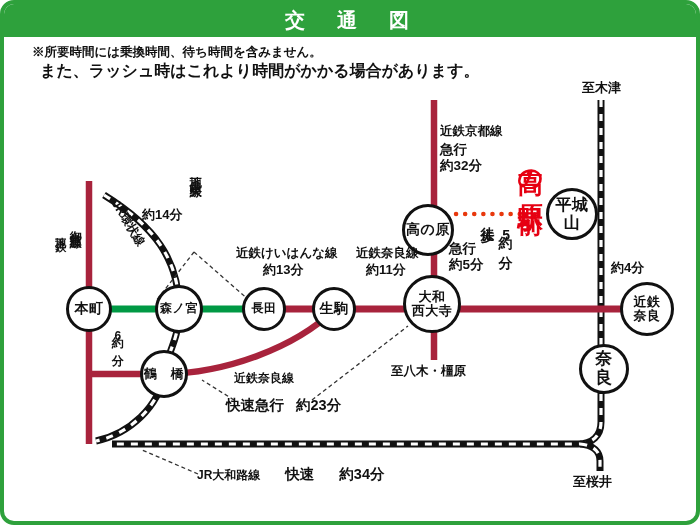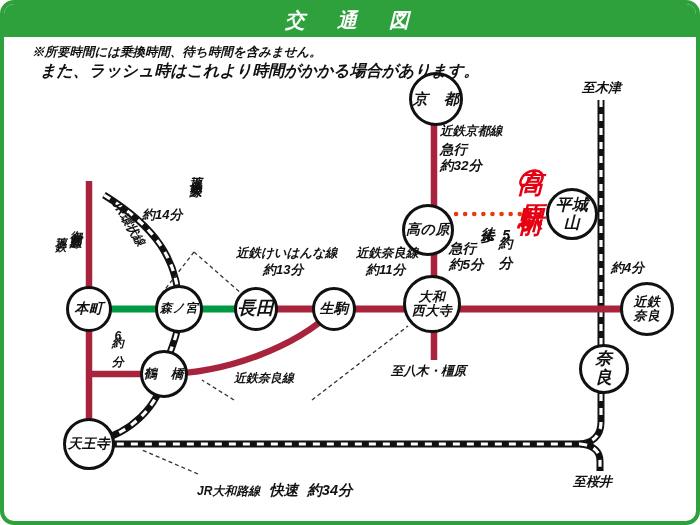--- a/index.html
+++ b/index.html
@@ -1,18 +1,18 @@
 <!DOCTYPE html>
 <html style="--green: #2ea13c; --subway-green: #009944; --crimson: #a8233c; --walk-dot: #e8380d; --accent-red: #e60012;"><head>
 <meta charset="utf-8">
 <style>
   html,body{margin:0;padding:0;background:#fff;}
   #stage{position:relative;width:700px;height:525px;box-sizing:border-box;background:#fff;
     border:4px solid var(--green,#2ea13c);border-radius:14px;overflow:hidden;
-    font-family:"Liberation Sans",sans-serif;color:#111;font-style:italic;}
+    font-family:"Liberation Sans",sans-serif;color:#111;}
   #rails{position:absolute;left:0;top:0;z-index:1;}
   #titlebar{position:absolute;left:0;top:0;width:100%;height:33px;background:var(--green,#2ea13c);
     display:flex;align-items:center;justify-content:center;z-index:5;}
   #titlebar .t{color:#fff;font-weight:bold;font-size:20px;letter-spacing:6px;}
   .sta{position:absolute;box-sizing:border-box;background:#fff;border:3px solid #111;border-radius:50%;
     display:flex;flex-direction:column;align-items:center;justify-content:center;
     font-weight:bold;line-height:1.1;text-align:center;z-index:3;letter-spacing:0.5px;}
   .lb{position:absolute;font-weight:bold;white-space:nowrap;z-index:4;line-height:1.15;color:#111;}
   .v{writing-mode:vertical-rl;text-orientation:upright;letter-spacing:2px;}
   .vl{writing-mode:vertical-lr;text-orientation:upright;letter-spacing:2px;}
@@ -50,57 +50,51 @@
     <path d="M190,248 L152,297 M190,248 L246,297 M230,396 L198,376 M308,396 L404,322 M194,470 L138,446" fill="none" stroke="#333" stroke-width="1.3" stroke-dasharray="4 3"></path>
   </svg>
 
   <div id="titlebar">
     <span class="t">交　通　図</span>
   </div>
 
   <div class="lb" style="left:28px;top:41px;font-size:12.5px">※所要時間には乗換時間、待ち時間を含みません。</div>
   <div class="lb" style="left:36px;top:58px;font-size:16px">また、ラッシュ時はこれより時間がかかる場合があります。</div>
 
-  <div class="sta" style="left:405px;top:68px;width:54px;height:54px;font-size:15px">
-      <span>京　都</span>
-    </div>
   <div class="sta" style="left:398px;top:200px;width:52px;height:52px;font-size:14px">
       <span>高の原</span>
     </div>
   <div class="sta" style="left:542px;top:184px;width:52px;height:52px;font-size:16px">
       <span>平城山</span>
     </div>
   <div class="sta" style="left:62px;top:282px;width:46px;height:46px;font-size:14px">
       <span>本町</span>
     </div>
   <div class="sta" style="left:151px;top:281px;width:48px;height:48px;font-size:12px">
       <span>森ノ宮</span>
     </div>
-  <div class="sta" style="left:230px;top:283px;width:44px;height:44px;font-size:18px">
+  <div class="sta" style="left:238px;top:283px;width:44px;height:44px;font-size:12px">
       <span>長田</span>
     </div>
   <div class="sta" style="left:308px;top:283px;width:44px;height:44px;font-size:14px">
       <span>生駒</span>
     </div>
   <div class="sta" style="left:399px;top:271px;width:58px;height:58px;font-size:13px">
     <span>大和</span>
     <span>西大寺</span>
   </div>
   <div class="sta" style="left:616px;top:278px;width:54px;height:54px;font-size:13px">
     <span>近鉄</span>
     <span>奈良</span>
   </div>
   <div class="sta" style="left:136px;top:346px;width:48px;height:48px;font-size:13px">
       <span>鶴　橋</span>
     </div>
   <div class="sta" style="left:575px;top:340px;width:50px;height:50px;font-size:17px">
       <span>奈　良</span>
-    </div>
-  <div class="sta" style="left:59px;top:414px;width:52px;height:52px;font-size:13.5px">
-      <span>天王寺</span>
     </div>
 
   <div class="lb" style="left:578px;top:77px;font-size:13px">至木津</div>
   <div class="lb" style="left:436px;top:120px;font-size:12.5px">近鉄京都線</div>
   <div class="lb" style="left:436px;top:138px;font-size:13.5px">急行</div>
   <div class="lb" style="left:436px;top:154px;font-size:13.5px">約32分</div>
 
   <div class="lb v" style="left:476px;top:212px;font-size:14px">徒歩</div>
   <div class="lb v" style="left:494px;top:221px;font-size:14px">約5分</div>
   <div class="lb v red" style="left:512px;top:146px;font-size:25px;letter-spacing:3px">高の原駅前</div>
@@ -119,23 +113,27 @@
   <div class="lb" style="left:445px;top:237px;font-size:13.5px">急行</div>
   <div class="lb" style="left:445px;top:253px;font-size:13.5px">約5分</div>
 
   <div class="lb" style="left:607px;top:257px;font-size:13px">約4分</div>
 
   <div class="lb vl" style="left:50px;top:224px;font-size:11px">地下鉄</div>
   <div class="lb vl" style="left:64px;top:217px;font-size:12px">御堂筋線</div>
   <div class="lb v" style="left:106px;top:323px;font-size:12px">約6分</div>
 
   <div class="lb" style="left:230px;top:368px;font-size:12px">近鉄奈良線</div>
+  <div class="lb row" style="left:222px;top:393px;gap:12px;font-size:14.5px">
+    <span>快速急行</span>
+    <span>約23分</span>
+  </div>
 
   <div class="lb" style="left:387px;top:360px;font-size:12.5px">至八木・橿原</div>
   <div class="lb" style="left:569px;top:471px;font-size:13px">至桜井</div>
 
-  <div class="lb row" style="left:193px;top:478px;gap:9px">
+  <div class="lb row" style="left:193px;top:462px;gap:25px">
     <span style="font-size:12px">JR大和路線</span>
     <span style="font-size:14.5px">快速</span>
     <span style="font-size:14.5px">約34分</span>
   </div>
 
 </div>
 
 </body></html>

